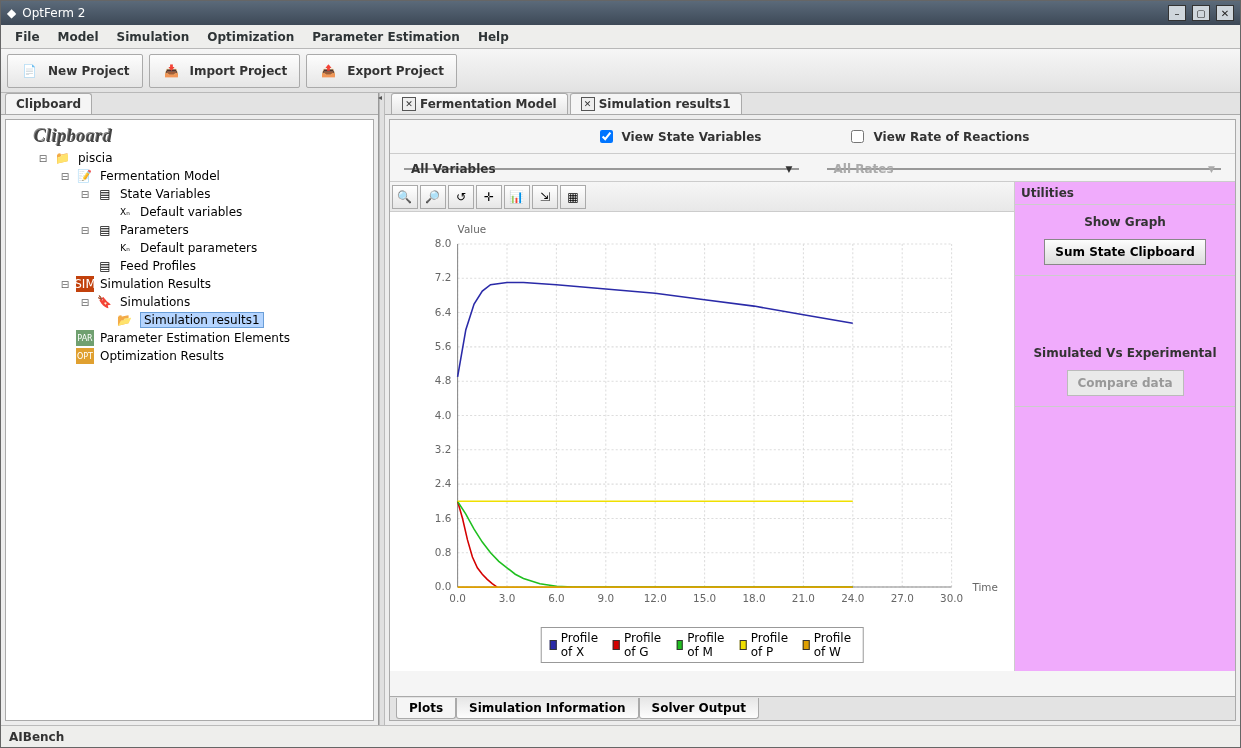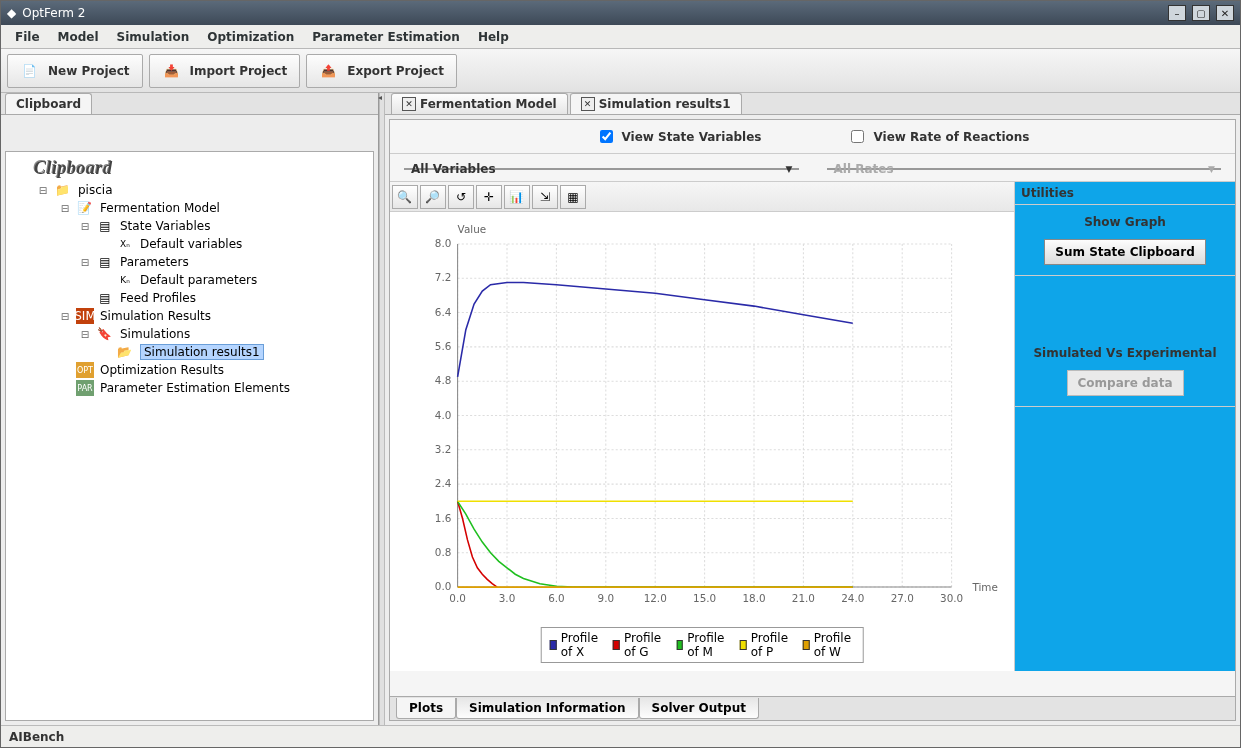--- a/index.html
+++ b/index.html
@@ -7,21 +7,21 @@
   .window { width:1241px; height:748px; background:#e8e8e8; display:flex; flex-direction:column; border:1px solid #666; }
   .titlebar { height:24px; background:linear-gradient(#5b6a7a,#3d4957); color:#fff; display:flex; align-items:center; padding:0 6px; gap:6px; }
   .titlebar .spacer { flex:1; }
   .win-btn { width:18px; height:16px; background:#cfd6dc; border:1px solid #333; display:flex; align-items:center; justify-content:center; cursor:pointer; font-size:10px; color:#222;}
   .menubar { height:24px; background:#eeeeec; border-bottom:1px solid #b8b8b8; display:flex; align-items:center; padding:0 6px; gap:2px;}
   .menu-item { padding:3px 8px; cursor:pointer; font-weight:bold; color:#2e3436;}
   .toolbar { height:44px; background:linear-gradient(#f6f6f6,#e2e2e2); border-bottom:1px solid #b8b8b8; display:flex; align-items:center; padding:4px 6px; gap:6px;}
   .tool-btn { height:34px; display:flex; align-items:center; gap:8px; padding:0 12px; border:1px solid #aaa; background:linear-gradient(#fdfdfd,#e6e6e6); cursor:pointer; font-weight:bold; color:#333; border-radius:2px;}
   .tool-btn .ticon { width:20px; height:20px; display:flex; align-items:center; justify-content:center; }
   .body { flex:1; display:flex; min-height:0; }
-  .left-pane { width:378px; border-right:1px solid #999; display:flex; flex-direction:column; background:#ededed;gap:32px; }
+  .left-pane { width:378px; border-right:1px solid #999; display:flex; flex-direction:column; background:#ededed; }
   .left-tabs { height:22px; display:flex; align-items:flex-end; padding-left:4px; background:#e3e3e3; border-bottom:1px solid #aaa;}
   .tab, .tab2 { padding:3px 10px; border:1px solid #aaa; border-bottom:none; background:linear-gradient(#fdfdfd,#e6e6e6); border-radius:3px 3px 0 0; cursor:pointer; font-weight:bold; color:#333; display:flex; align-items:center; gap:4px;}
   .tab.active, .tab2.active { background:#f5f5f5; }
   .tree-wrap { flex:1; margin:4px; background:#fff; border:1px solid #aaa; overflow:auto; padding:6px 4px 6px 2px; }
   .clip-header { font-family: Georgia, serif; font-weight:bold; font-style:italic; font-size:18px; color:#444; text-shadow:1px 1px 0 #fff, -1px -1px 0 #888; padding:0 0 2px 26px; letter-spacing:0.5px;}
   .node { display:flex; align-items:center; gap:6px; padding:1px 2px; white-space:nowrap; cursor:default;}
   .node .twist { width:10px; color:#666; font-size:10px; cursor:pointer; text-align:center;}
   .node .nicon { width:18px; height:16px; display:flex; align-items:center; justify-content:center; font-size:12px;}
   .sel { background:#b5d5ff; border:1px solid #6a9ed8; padding:0 3px; }
   .ind-1 { padding-left:30px; } .ind-2 { padding-left:52px; } .ind-3 { padding-left:72px; } .ind-4 { padding-left:92px; }
@@ -35,21 +35,21 @@
   .chk { display:flex; align-items:center; gap:6px; font-weight:bold; color:#333;}
   .combos { height:28px; display:flex; border-bottom:1px solid #ccc;}
   .combo { flex:1; border:1px solid #999; margin:14px; background:#fff; display:flex; align-items:center; padding:0 6px; font-weight:bold; color:#333; position:relative;}
   .combo.disabled { background:#e8e8e8; color:#aaa;}
   .combo .dd { position:absolute; right:0; top:0; bottom:0; width:18px; border-left:1px solid #999; background:linear-gradient(#f6f6f6,#d8d8d8); display:flex; align-items:center; justify-content:center; font-size:9px;}
   .midrow { flex:1; display:flex; min-height:0;}
   .plotcol { flex:1; display:flex; flex-direction:column; border-right:1px solid #ccc; min-width:0;}
   .plot-tools { height:30px; border-bottom:1px solid #ccc; display:flex; align-items:center; padding:2px; gap:2px; background:linear-gradient(#f6f6f6,#e8e8e8);}
   .pt-btn { width:26px; height:24px; border:1px solid #aaa; background:linear-gradient(#fff,#e6e6e6); cursor:pointer; display:flex; align-items:center; justify-content:center; font-size:12px;}
   .chart-area { flex:1; background:#fff; position:relative; overflow:hidden;}
-  .utilcol { width:220px; background:#0ea5e9; display:flex; flex-direction:column; }
+  .utilcol { width:220px; background:#f0abfc; display:flex; flex-direction:column; }
   .util-title { font-weight:bold; padding:4px 6px; border-bottom:1px solid #ccc; color:#333;}
   .util-group { padding:10px 8px; display:flex; flex-direction:column; align-items:center; gap:10px; border-bottom:1px solid #ccc;}
   .util-lbl { font-weight:bold; color:#333;}
   .util-btn { padding:5px 10px; border:1px solid #888; background:linear-gradient(#fdfdfd,#dcdcdc); font-weight:bold; cursor:pointer;}
   .util-btn.disabled { color:#999; background:#eaeaea; border-color:#bbb; cursor:default;}
   .bottom-tabs { height:24px; display:flex; align-items:center; padding-left:6px; gap:0; background:#e3e3e3; border-top:1px solid #aaa;margin-top:25px;}
   .btab { padding:3px 12px; border:1px solid #aaa; border-top:none; background:linear-gradient(#e6e6e6,#fdfdfd); font-weight:bold; cursor:pointer; border-radius:0 0 3px 3px;}
   .btab.active { background:#f5f5f5;}
   .statusbar { height:22px; background:#eeeeec; border-top:1px solid #bbb; display:flex; align-items:center; padding:0 8px; color:#333; font-weight:bold;}
   svg text { font-size:10px; fill:#666; }
@@ -155,27 +155,27 @@
           <span>Simulations</span>
         </div>
         <div class="node ind-4">
           <span class="twist"></span>
           <span class="nicon">📂</span>
           <span class="sel">Simulation results1</span>
         </div>
 
         <div class="node ind-2">
           <span class="twist"></span>
+          <span class="nicon" style="font-size:8px; background:#70a070; color:#fff; padding:0 2px;">PAR</span>
+          <span>Parameter Estimation Elements</span>
+        </div>
+        <div class="node ind-2">
+          <span class="twist"></span>
           <span class="nicon" style="font-size:8px; background:#e0a030; color:#fff; padding:0 2px;">OPT</span>
           <span>Optimization Results</span>
-        </div>
-        <div class="node ind-2">
-          <span class="twist"></span>
-          <span class="nicon" style="font-size:8px; background:#70a070; color:#fff; padding:0 2px;">PAR</span>
-          <span>Parameter Estimation Elements</span>
         </div>
       </div>
     </div>
 
     <div class="splitter"></div>
 
     <div class="right-pane">
       <div class="right-tabs">
         <div class="tab2">
           <span class="close-x">✕</span>

